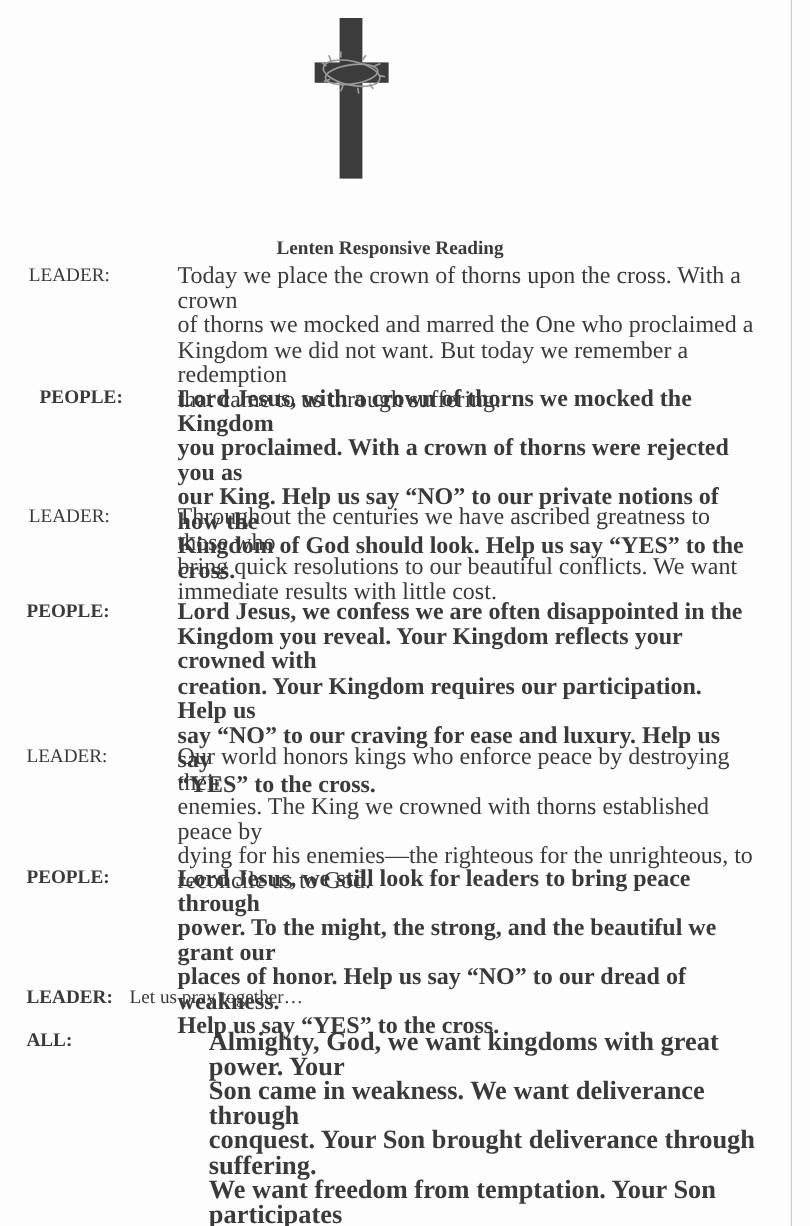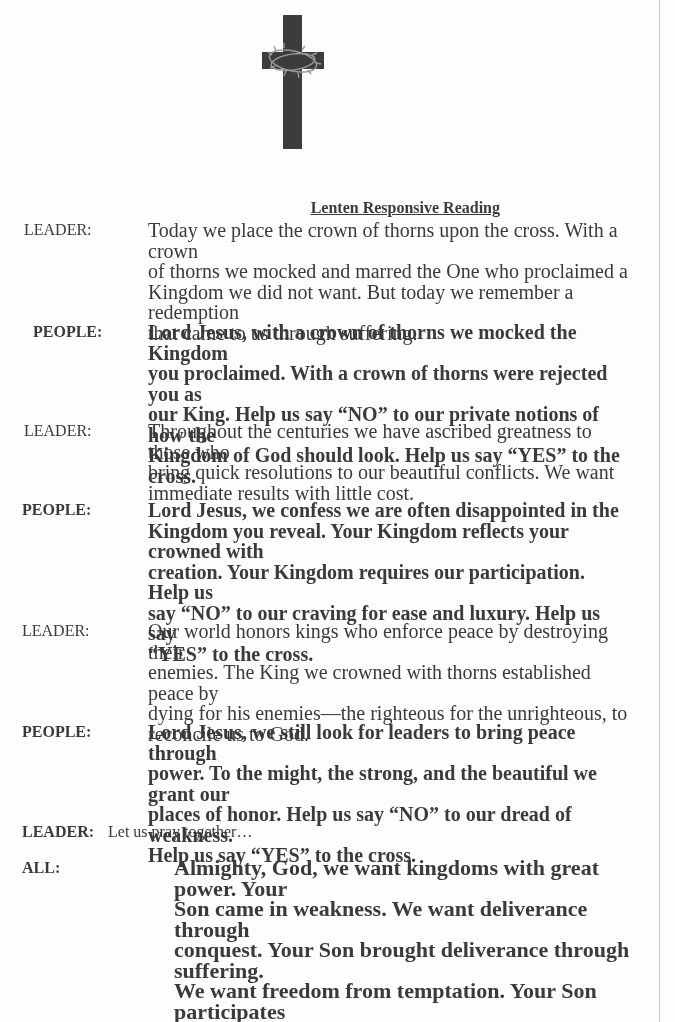--- a/index.html
+++ b/index.html
@@ -3,22 +3,22 @@
 <meta charset="utf-8">
 <style>
   html, body { margin: 0; padding: 0; }
   body {
     width: 675px; height: 1022px; background: #fdfdfd; position: relative; overflow: hidden;
     font-family: "Liberation Serif", "DejaVu Serif", serif; color: #3a3a3a;
   }
   .edge-line { position: absolute; left: 659px; top: 0; width: 1px; height: 1022px; background: #c9c9c9; }
   .cross { position: absolute; left: 262px; top: 15px; width: 62px; height: 134px; }
   .title {
-    position: absolute; left: 150px; width: 350px; top: 199px; text-align: right;
-    font-weight: bold; font-size: 16px; color: #3a3a3a; text-decoration: underline;
+    position: absolute; left: 150px; width: 350px; top: 199px; text-align: center;
+    font-weight: bold; font-size: 16px; color: #3a3a3a;
   }
   .block { position: absolute; left: 0; width: 660px; }
   .label { position: absolute; font-size: 16px; line-height: 20px; }
   .text { position: absolute; left: 148px; width: 480px; font-size: 20px; line-height: 20.5px; white-space: pre-line; }
   .bold { font-weight: bold; }
   .allbig { font-size: 22px; margin-left: 26px; }
 </style>
 </head>
 <body>
 

